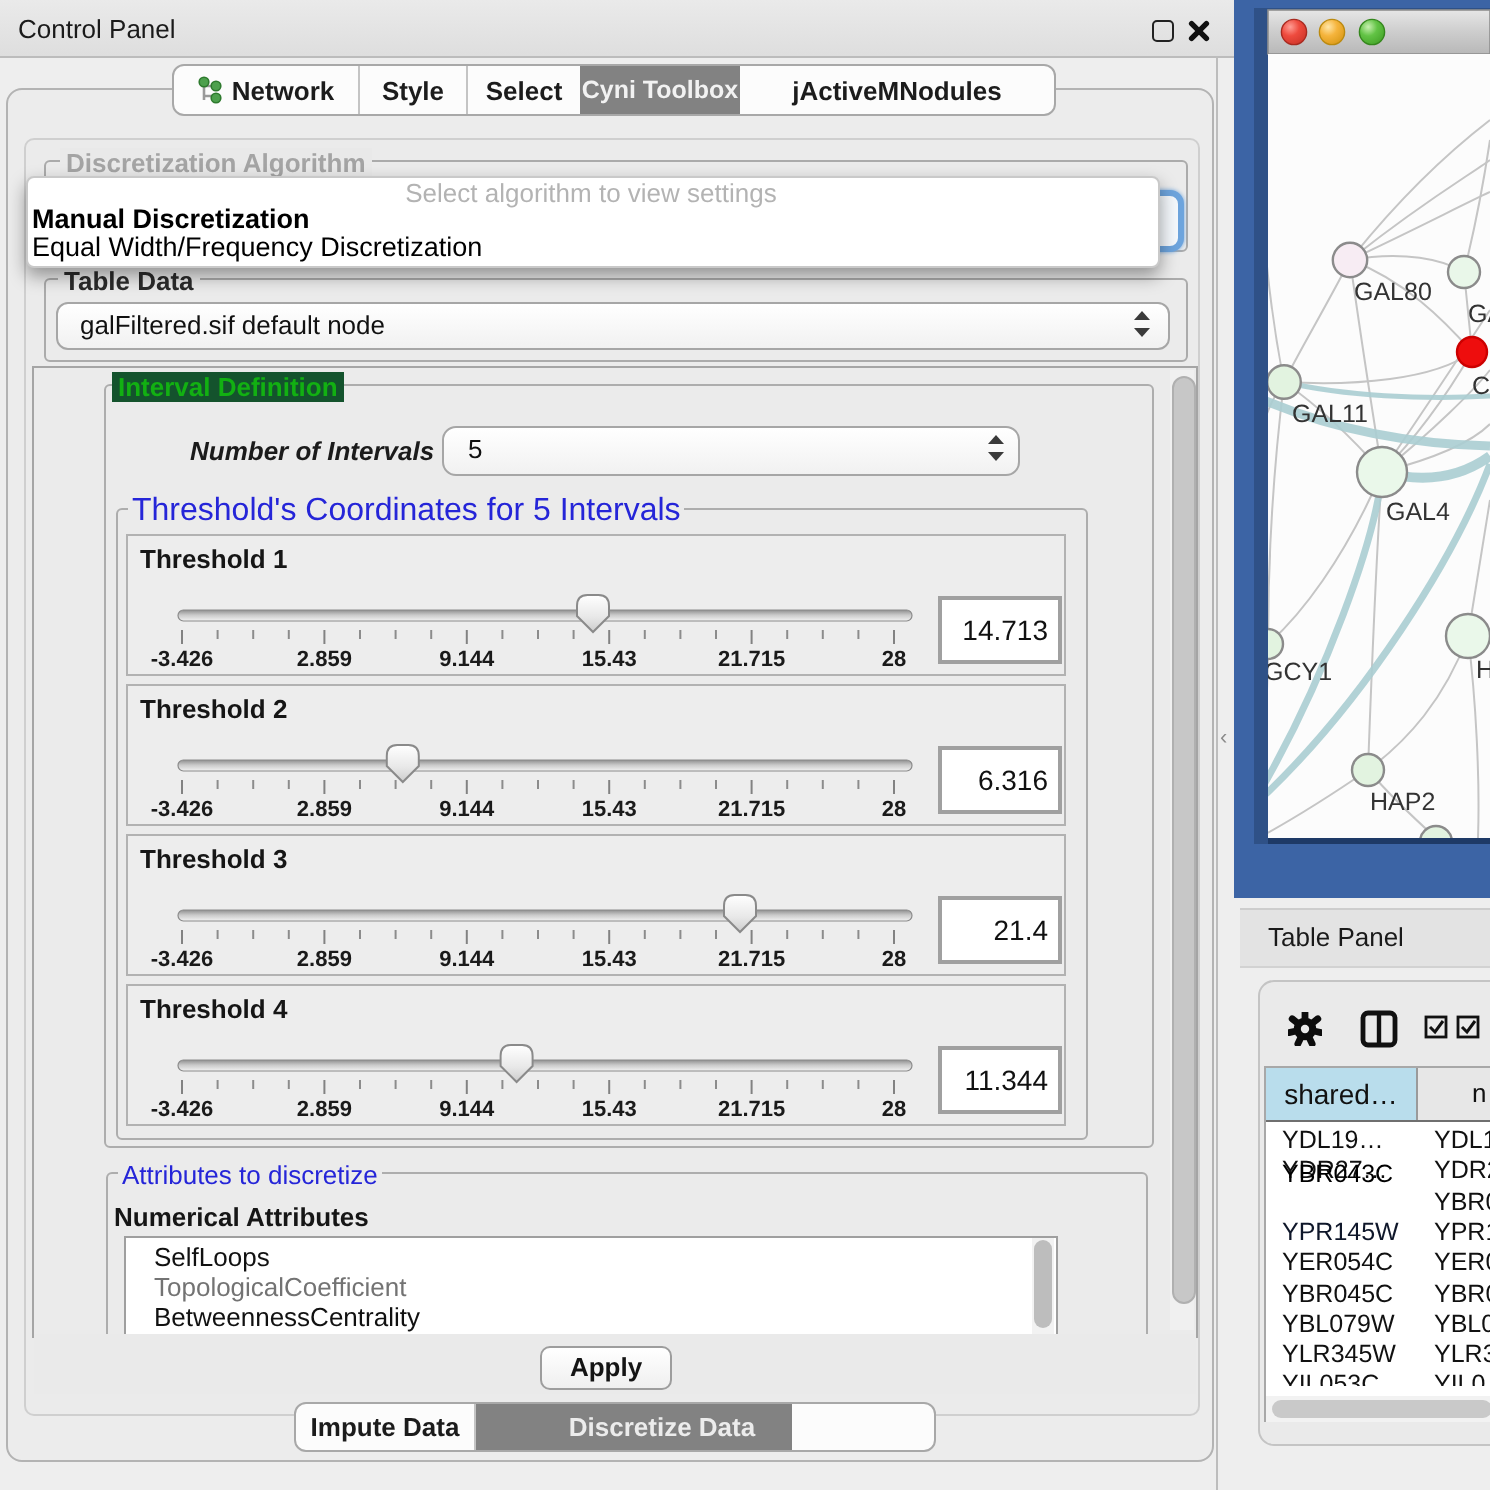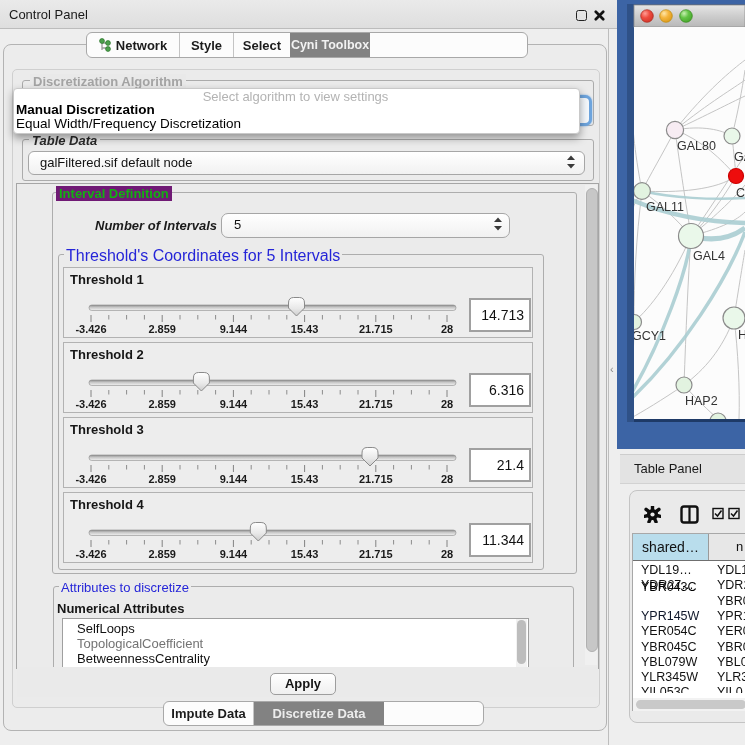--- a/index.html
+++ b/index.html
@@ -27,33 +27,34 @@
  <div style="width:92px;display:flex;align-items:center;justify-content:center;border-right:1px solid #c4c4c4;">
    <svg width="13" height="15" viewBox="0 0 13 15" style="margin-right:4px;">
      <path d="M3 3 V12 M3 5 H8 M3 10 H8" stroke="#9a9a9a" stroke-width="1.3" fill="none"></path>
      <circle cx="3" cy="3" r="2.4" fill="#4da04d" stroke="#2e7a2e" stroke-width="0.8"></circle>
      <circle cx="9" cy="5" r="2.4" fill="#4da04d" stroke="#2e7a2e" stroke-width="0.8"></circle>
      <circle cx="9" cy="11" r="2.4" fill="#4da04d" stroke="#2e7a2e" stroke-width="0.8"></circle>
    </svg>Network</div>
  <div style="width:53px;display:flex;align-items:center;justify-content:center;border-right:1px solid #c4c4c4;">Style</div>
  <div style="width:56px;display:flex;align-items:center;justify-content:center;">Select</div>
  <div style="width:80px;display:flex;align-items:center;justify-content:center;background:#828282;color:#f2f2f2;font-size:12.5px;">Cyni&nbsp;Toolbox</div>
+ <div style="flex:1;display:flex;align-items:center;justify-content:center;">jActiveMNodules</div>
 </div>
 
 <div class="abs" style="left:22px;top:80px;width:570px;height:44px;
   border:1px solid #ababab;border-radius:3px;"></div>
 <div class="abs" style="left:30px;top:74px;height:14px;overflow:hidden;background:#e9e9e9;
   padding:0 3px;font-size:13px;font-weight:bold;color:#a4a4a4;">Discretization Algorithm</div>
 <div class="abs" style="left:556px;top:95px;width:30px;height:25px;border-radius:7px;
   border:3px solid #6da4dd;background:#f4f8fc;box-shadow:0 0 2px #6da4dd;"></div>
 
 <div class="abs" style="left:22px;top:139px;width:570px;height:40px;
   border:1px solid #ababab;border-radius:3px;"></div>
 <div class="abs" style="left:29px;top:133px;background:#ebebeb;padding:0 3px;
-  font-size:13px;font-weight:bold;color:#2b2b2b;font-style:italic;">Table Data</div>
+  font-size:13px;font-weight:bold;color:#2b2b2b;">Table Data</div>
 <div class="abs" style="left:28px;top:151px;width:555px;height:22px;
   background:linear-gradient(#ffffff,#f1f1f1);border:1px solid #a6a6a6;border-radius:6px;"></div>
 <div class="abs" style="left:40px;top:155px;font-size:13px;color:#111;">galFiltered.sif default node</div>
 <svg class="abs" style="left:565px;top:154px;" width="12" height="16" viewBox="0 0 12 16">
   <path d="M2 6 L6 1.5 L10 6 Z" fill="#3a3a3a"></path>
     <path d="M2 10 L6 14.5 L10 10 Z" fill="#3a3a3a"></path>
 </svg>
 
 <div class="abs" style="left:13px;top:88px;width:565px;height:44px;background:#ffffff;
   border:1px solid #c9c9c9;border-radius:4px;box-shadow:0 4px 9px rgba(0,0,0,0.38);z-index:40;"></div>
@@ -61,21 +62,21 @@
   color:#b3b3b3;z-index:41;">Select algorithm to view settings</div>
 <div class="abs" style="left:16px;top:102px;font-size:13.5px;font-weight:bold;color:#000;z-index:41;">Manual Discretization</div>
 <div class="abs" style="left:16px;top:116px;font-size:13.5px;color:#000;z-index:41;">Equal Width/Frequency Discretization</div>
 
 <div class="abs" style="left:16px;top:183px;width:581px;height:484px;border:1px solid #a5a5a5;"></div>
 <div class="abs" style="left:585px;top:185px;width:12px;height:480px;background:#f0f0f0;"></div>
 <div class="abs" style="left:586px;top:188px;width:10px;height:462px;background:#c7c7c7;border:1px solid #b0b0b0;border-radius:6px;"></div>
 
 <div class="abs" style="left:52px;top:192px;width:523px;height:380px;
   border:1px solid #adadad;border-radius:3px;"></div>
-<div class="abs" style="left:56px;top:186px;background:#701a75;padding:0 3px;
+<div class="abs" style="left:56px;top:186px;background:#14532d;padding:0 3px;
   font-size:13px;font-weight:bold;color:#12b012;">Interval Definition</div>
 <div class="abs" style="left:95px;top:218px;font-size:13px;font-weight:bold;color:#1b1b1b;font-style:italic;">Number of Intervals</div>
 <div class="abs" style="left:221px;top:213px;width:287px;height:23px;
   background:linear-gradient(#ffffff,#f1f1f1);border:1px solid #a6a6a6;border-radius:7px;"></div>
 <div class="abs" style="left:234px;top:217px;font-size:13px;color:#111;">5</div>
 <svg class="abs" style="left:492px;top:216px;" width="12" height="16" viewBox="0 0 12 16">
   <path d="M2 6 L6 1.5 L10 6 Z" fill="#3a3a3a"></path>
     <path d="M2 10 L6 14.5 L10 10 Z" fill="#3a3a3a"></path>
 </svg>
 
@@ -296,23 +297,23 @@
   <div class="abs" style="left:500px;top:50px;width:9px;height:44px;background:#bdbdbd;border-radius:5px;"></div>
 </div>
 
 <div class="abs" style="left:17px;top:667px;width:581px;height:30px;background:#eaeaea;"></div>
 <div class="abs" style="left:270px;top:673px;width:64px;height:20px;background:linear-gradient(#ffffff,#efefef);
   border:1px solid #9d9d9d;border-radius:5px;font-size:13px;font-weight:600;color:#141414;
   text-align:center;line-height:19px;">Apply</div>
 
 <div class="abs" style="left:147px;top:701px;width:319px;height:23px;background:#fcfcfc;
   border:1px solid #a8a8a8;border-radius:6px;overflow:hidden;display:flex;
-  font-size:13px;font-weight:600;color:#1c1c1c;margin-left:16px;">
+  font-size:13px;font-weight:600;color:#1c1c1c;">
  <div style="width:89px;display:flex;align-items:center;justify-content:center;border-right:1px solid #c4c4c4;">Impute Data</div>
- <div style="width:130px;display:flex;align-items:center;justify-content:center;background:#828282;color:#ececec;">Discretize Data</div>
+ <div style="width:130px;display:flex;align-items:center;justify-content:center;background:#828282;color:#ececec;padding-left:28px;">Discretize Data</div>
 </div>
 
 <div class="abs" style="left:608px;top:28px;width:1px;height:717px;background:#bdbdbd;"></div>
 <div class="abs" style="left:610px;top:363px;font-size:11px;color:#8a8a8a;">‹</div>
 
 <svg class="abs" style="left:617px;top:0;" width="128" height="449" viewBox="-5 0 128 449">
  <defs>
   <linearGradient id="wtb" x1="0" y1="0" x2="0" y2="1">
     <stop offset="0" stop-color="#e6e6e6"></stop>
         <stop offset="0.5" stop-color="#cdcdcd"></stop>

